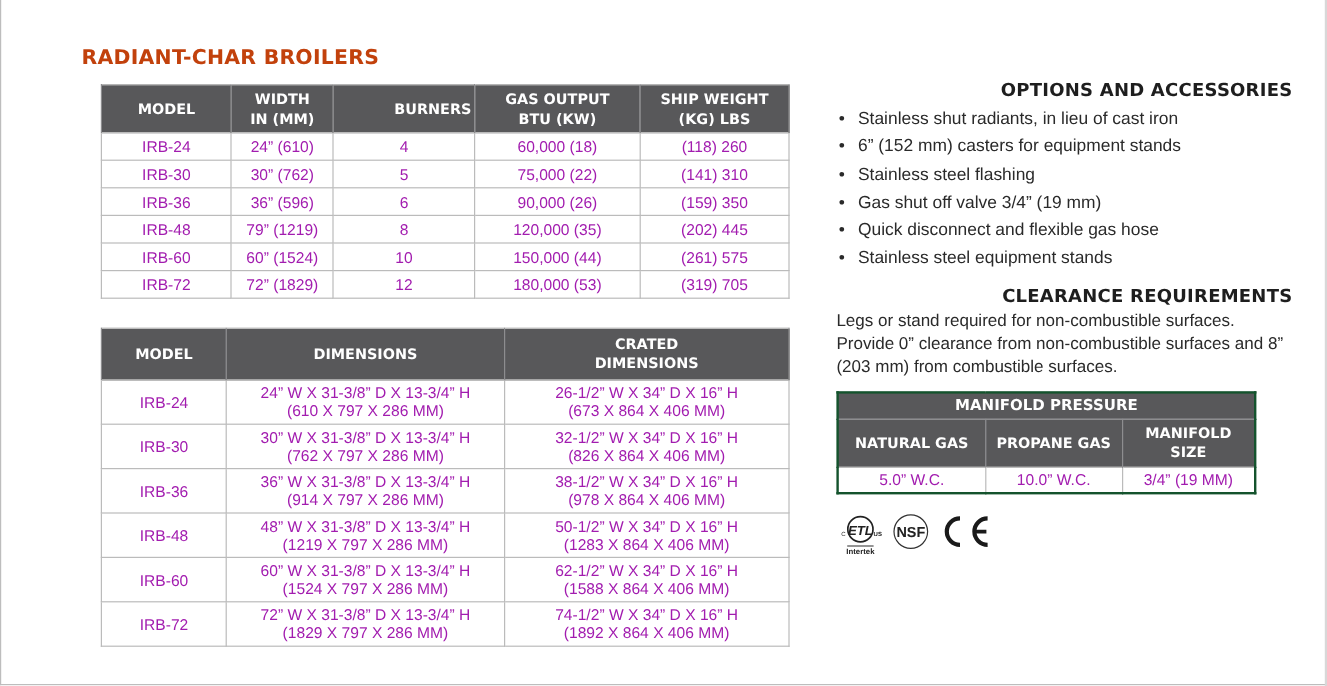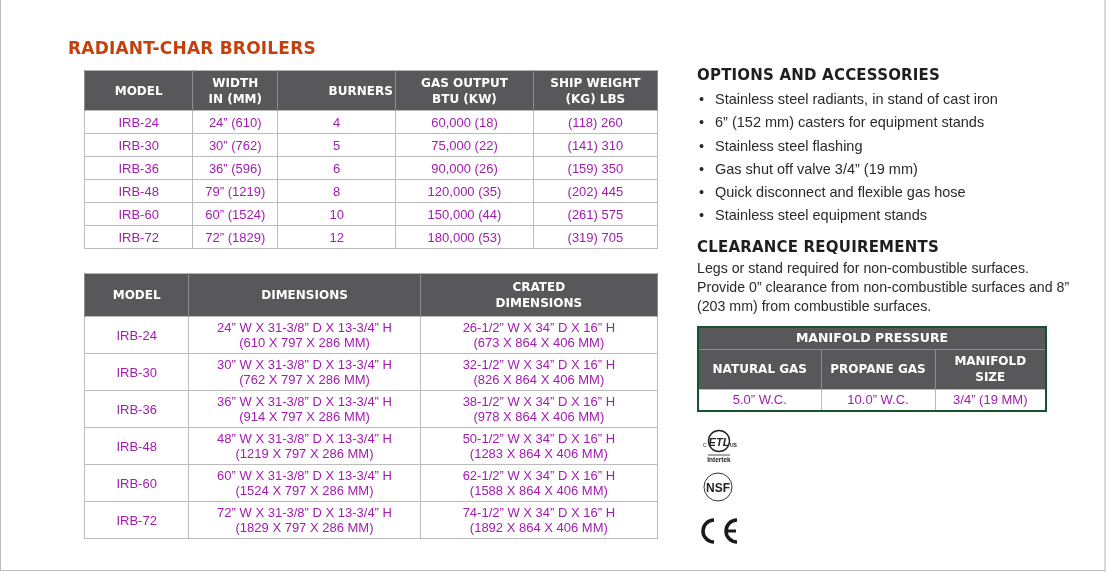--- a/index.html
+++ b/index.html
@@ -19,36 +19,36 @@
   #spec-table .c0 { width: 120px; } #spec-table .c1 { width: 92px; } #spec-table .c2 { width: 70px; padding-left: 48px; }
   #spec-table .c3 { width: 154px; } #spec-table .c4 { width: 138px; }
 
   #dim-table { left: 84px; top: 273px; width: 574px; border: 1px solid #b5b5b5; }
   #dim-table thead tr { height: 43px; }
   #dim-table tbody tr { height: 37px; }
   #dim-table td { line-height: 15px; }
   #dim-table .c0 { width: 104px; } #dim-table .c1 { width: 232px; } #dim-table .c2 { width: 238px; }
 
   .options { position: absolute; left: 697px; top: 66px; width: 380px; }
-  .options h2, .clearance h2 { margin: 0; font-family: "DejaVu Sans", sans-serif; font-weight: bold; font-size: 15px; color: #1e1e1e; letter-spacing: 0.2px; }
+  .options h2, .clearance h2 { margin: 0; font-family: "DejaVu Sans", sans-serif; font-weight: bold; font-size: 15px; color: #1e1e1e; letter-spacing: 0.2px; text-align: right; }
   .options ul { list-style: none; margin: 4px 0 0 0; padding: 0; }
   .options li { font-size: 14.5px; line-height: 23.3px; color: #2a2a2a; position: relative; padding-left: 18px; }
   .options li .bullet { position: absolute; left: 2px; top: 0; }
 
   .clearance { position: absolute; left: 697px; top: 238px; width: 380px; }
   .clearance p { margin: 3px 0 0 0; font-size: 14.2px; line-height: 19px; color: #2a2a2a; }
 
   #manifold-table { left: 697px; top: 326px; width: 350px; border: 2px solid #14532d; }
   #manifold-table tr.top { height: 22px; }
   #manifold-table tr.top th { border-bottom: 1px solid #8d8d8f; font-size: 12.5px; }
   #manifold-table tr.sub { height: 40px; }
   #manifold-table tbody tr { height: 22px; }
   #manifold-table .c0 { width: 124px; } #manifold-table .c1 { width: 115px; } #manifold-table .c2 { width: 111px; }
 
-  .certs { position: absolute; left: 697px; top: 428px; height: 40px; display: flex; align-items: center; gap: 4px; flex-direction: column; }
+  .certs { position: absolute; left: 697px; top: 428px; height: 40px; display: flex; align-items: flex-start; gap: 4px; }
   .cert { display: inline-block; }
 </style>
 </head>
 <body>
 
 <div class="frame"></div>
 <div class="right-edge"></div>
 
 <h1 class="section-title">RADIANT-CHAR BROILERS</h1>
 
@@ -146,21 +146,21 @@
         <td>IRB-72</td>
         <td>72” W X 31-3/8” D X 13-3/4” H<br>(1829 X 797 X 286 MM)</td>
         <td>74-1/2” W X 34” D X 16” H<br>(1892 X 864 X 406 MM)</td>
       </tr>
     </tbody>
 </table>
 
 <div class="options">
   <h2>OPTIONS AND ACCESSORIES</h2>
   <ul id="options-list">
-      <li><span class="bullet">•</span><span>Stainless steel radiants, in stand of cast iron</span></li>
+      <li><span class="bullet">•</span><span>Stainless shut radiants, in lieu of cast iron</span></li>
       <li><span class="bullet">•</span><span>6” (152 mm) casters for equipment stands</span></li>
       <li><span class="bullet">•</span><span>Stainless steel flashing</span></li>
       <li><span class="bullet">•</span><span>Gas shut off valve 3/4” (19 mm)</span></li>
       <li><span class="bullet">•</span><span>Quick disconnect and flexible gas hose</span></li>
       <li><span class="bullet">•</span><span>Stainless steel equipment stands</span></li>
     </ul>
 </div>
 
 <div class="clearance">
   <h2>CLEARANCE REQUIREMENTS</h2>

